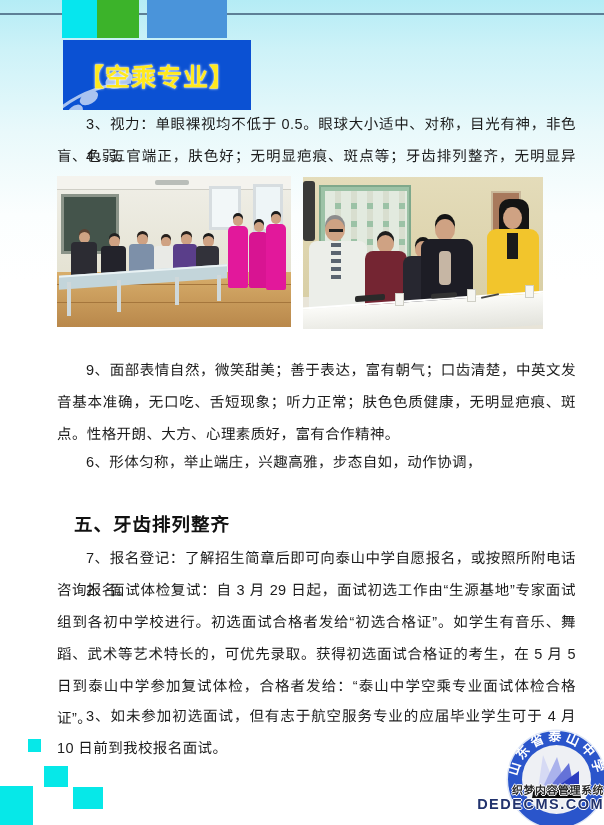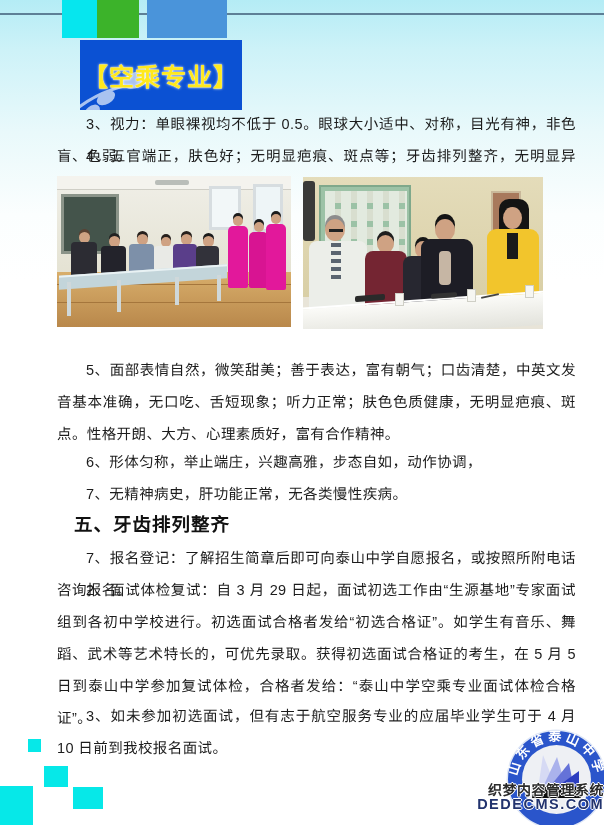--- a/index.html
+++ b/index.html
@@ -12,21 +12,21 @@
   }
   
   .top-rule { position:absolute; left:0; top:13px; width:604px; height:2px; background:#5d7f96; }
   
   .blk { position:absolute; top:0; height:38px; }
   .blk-cyan  { left:62px;  width:35px; background:#06e6ee; }
   .blk-green { left:97px;  width:42px; background:#3cb32a; }
   .blk-blue  { left:147px; width:80px; background:#4a94da; }
   
   .badge {
-    position:absolute; left:80px; top:40px; width:162px; height:70px;
+    position:absolute; left:63px; top:40px; width:188px; height:70px;
     background:#0b51d3; display:flex; align-items:center; justify-content:center;
     overflow:hidden;
   }
   .badge .leaf { position:absolute; left:-4px; bottom:-6px; }
   .badge-label {
     position:relative; color:#ffe91e; font-weight:bold; font-size:25px; letter-spacing:1px;
     text-shadow:0 0 3px #ffffff,0 0 1px #ffffff; white-space:nowrap;
   }
   
   .para {
@@ -57,21 +57,21 @@
   
   .logo { position:absolute; left:508px; top:731px; width:97px; height:97px; }
   .logo-ring { position:absolute; inset:0; border-radius:50%; background:#2a55cb; box-shadow:0 0 0 1.5px #dfe7f6; }
   .logo-inner { position:absolute; inset:14px; border-radius:50%; background:#eef0f4; }
   .logo-ringtext { position:absolute; inset:0; }
   
   .watermark {
     position:absolute; right:0; top:783px; width:200px; text-align:right;
     font-weight:bold; line-height:14px; white-space:nowrap;
   }
-  .wm1 { font-size:14px; color:#2b2b2b; letter-spacing:0.5px;
+  .wm1 { font-size:11px; color:#2b2b2b; letter-spacing:0.5px;
          text-shadow:1px 0 0 #fff,-1px 0 0 #fff,0 1px 0 #fff,0 -1px 0 #fff; }
   .wm2 { font-size:14.5px; color:#22336e; letter-spacing:1.5px;
          text-shadow:1px 0 0 #fff,-1px 0 0 #fff,0 1px 0 #fff,0 -1px 0 #fff;text-align:right; }
 </style>
 </head>
 <body>
 
 <div class="page">
 
   <div class="top-rule"></div>
@@ -159,23 +159,22 @@
     <div class="abs" style="left:-4px;top:122px;width:250px;height:34px;background:linear-gradient(180deg,#fbfbf8,#e3e3dc);transform:skewY(-4deg);border-top:2px solid #ffffff"></div>
     <div class="abs" style="left:92px;top:116px;width:9px;height:13px;background:#f6f6f2;border:1px solid #cfcfc6"></div>
     <div class="abs" style="left:164px;top:112px;width:9px;height:13px;background:#f6f6f2;border:1px solid #cfcfc6"></div>
     <div class="abs" style="left:222px;top:108px;width:9px;height:13px;background:#f6f6f2;border:1px solid #cfcfc6"></div>
     <div class="abs" style="left:52px;top:118px;width:30px;height:6px;background:#2a2a2a;border-radius:2px;transform:skewY(-4deg)"></div>
     <div class="abs" style="left:128px;top:116px;width:26px;height:5px;background:#333;border-radius:2px;transform:skewY(-4deg)"></div>
     <div class="abs" style="left:178px;top:118px;width:18px;height:2px;background:#444;transform:rotate(-12deg)"></div>
   </div>
 
 
-  <p class="para" style="top:354px">5、面部表情自然，微笑甜美；善于表达，富有朝气；口齿清楚，中英文发音基本准确，无口吃、舌短现象；听力正常；肤色色质健康，无明显疤痕、斑点。性格开朗、大方、心理素质好，富有合作精神。</p>
+  <p class="para" style="top:354px">9、面部表情自然，微笑甜美；善于表达，富有朝气；口齿清楚，中英文发音基本准确，无口吃、舌短现象；听力正常；肤色色质健康，无明显疤痕、斑点。性格开朗、大方、心理素质好，富有合作精神。</p>
   <p class="para" style="top:446px">6、形体匀称，举止端庄，兴趣高雅，步态自如，动作协调，</p>
-  <p class="para" style="top:478px">7、无精神病史，肝功能正常，无各类慢性疾病。</p>
 
   <h2 class="heading">五、牙齿排列整齐</h2>
 
   <p class="para" style="top:542px">7、报名登记：了解招生简章后即可向泰山中学自愿报名，或按照所附电话咨询报名。</p>
   <p class="para" style="top:574px">2、面试体检复试：自 3 月 29 日起，面试初选工作由“生源基地”专家面试组到各初中学校进行。初选面试合格者发给“初选合格证”。如学生有音乐、舞蹈、武术等艺术特长的，可优先录取。获得初选面试合格证的考生，在 5 月 5 日到泰山中学参加复试体检，合格者发给：“泰山中学空乘专业面试体检合格证”。</p>
   <p class="para" style="top:700px">3、如未参加初选面试，但有志于航空服务专业的应届毕业学生可于 4 月 10 日前到我校报名面试。</p>
 
   <div class="sq sq1"></div>
   <div class="sq sq2"></div>
   <div class="sq sq3"></div>

